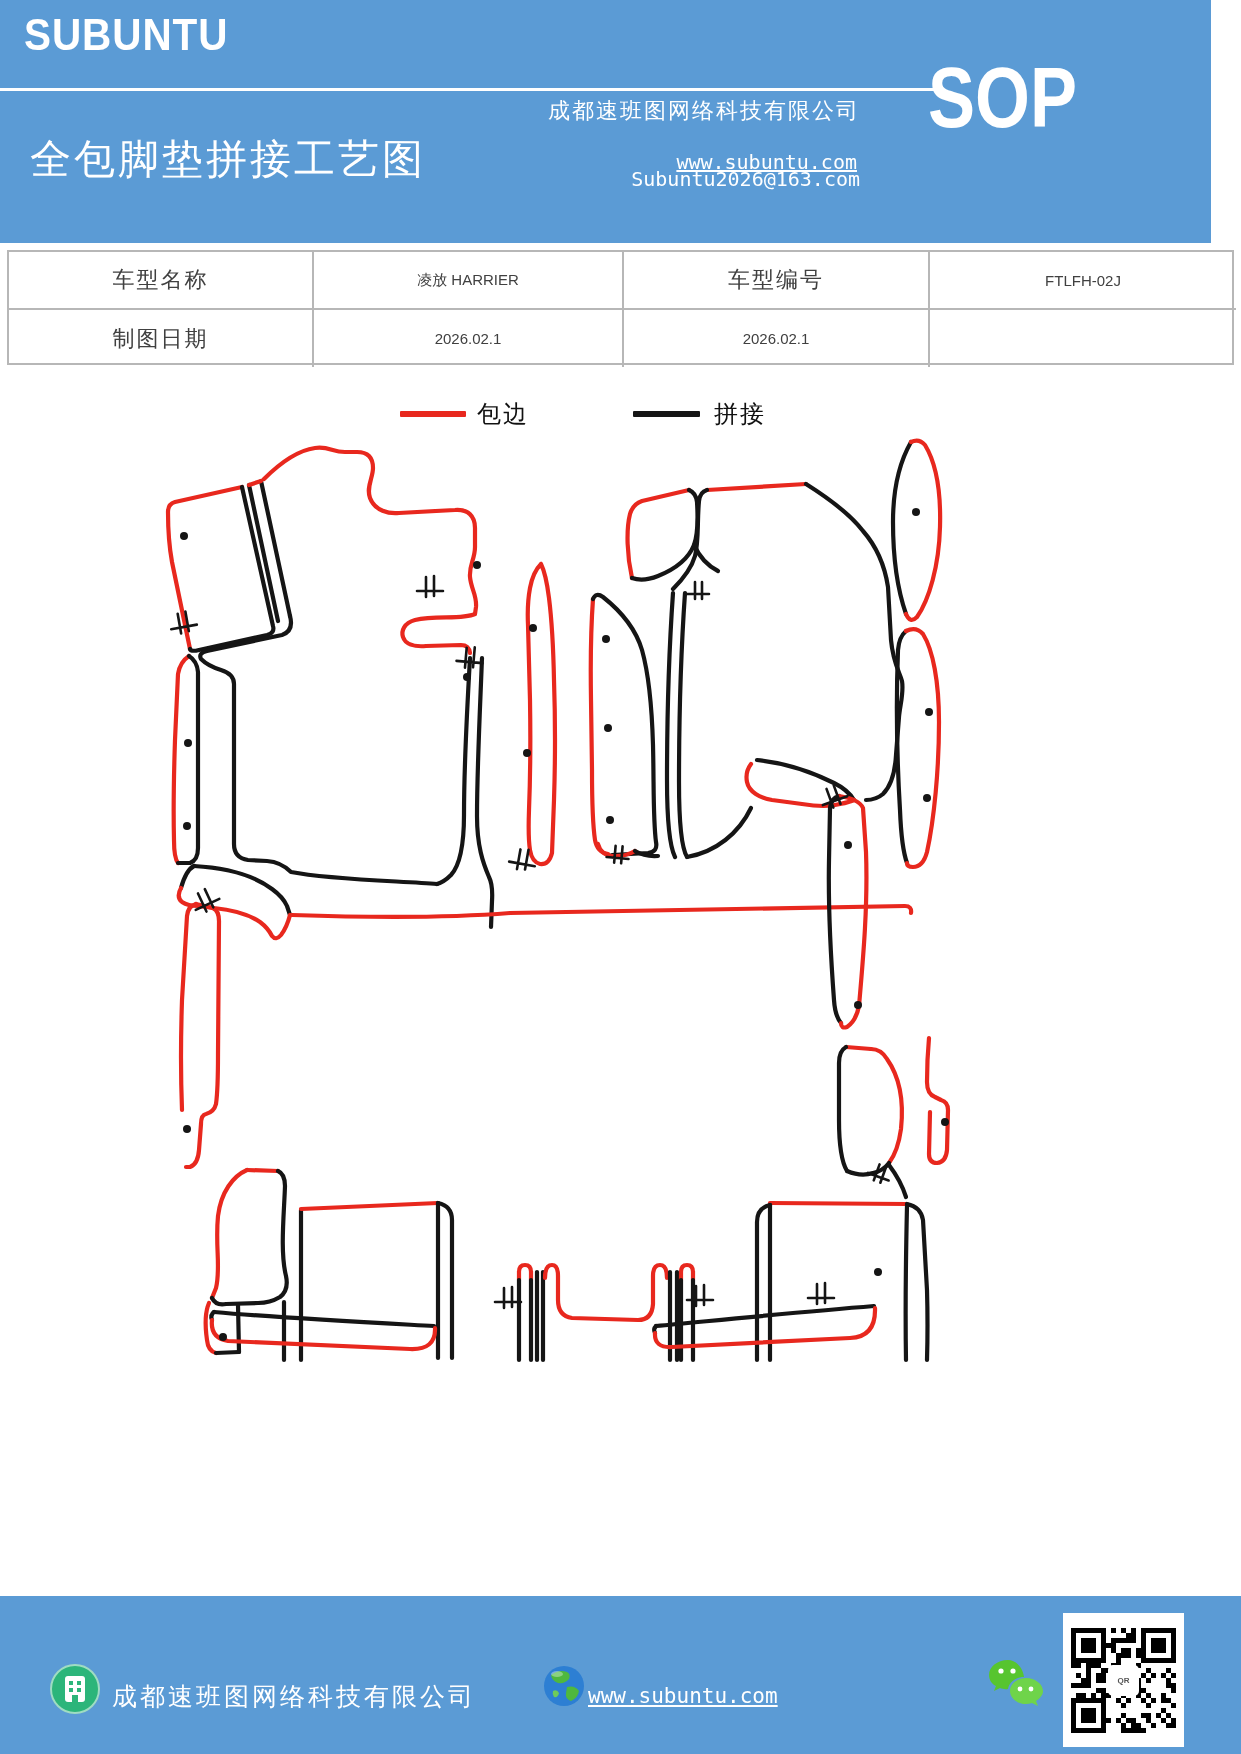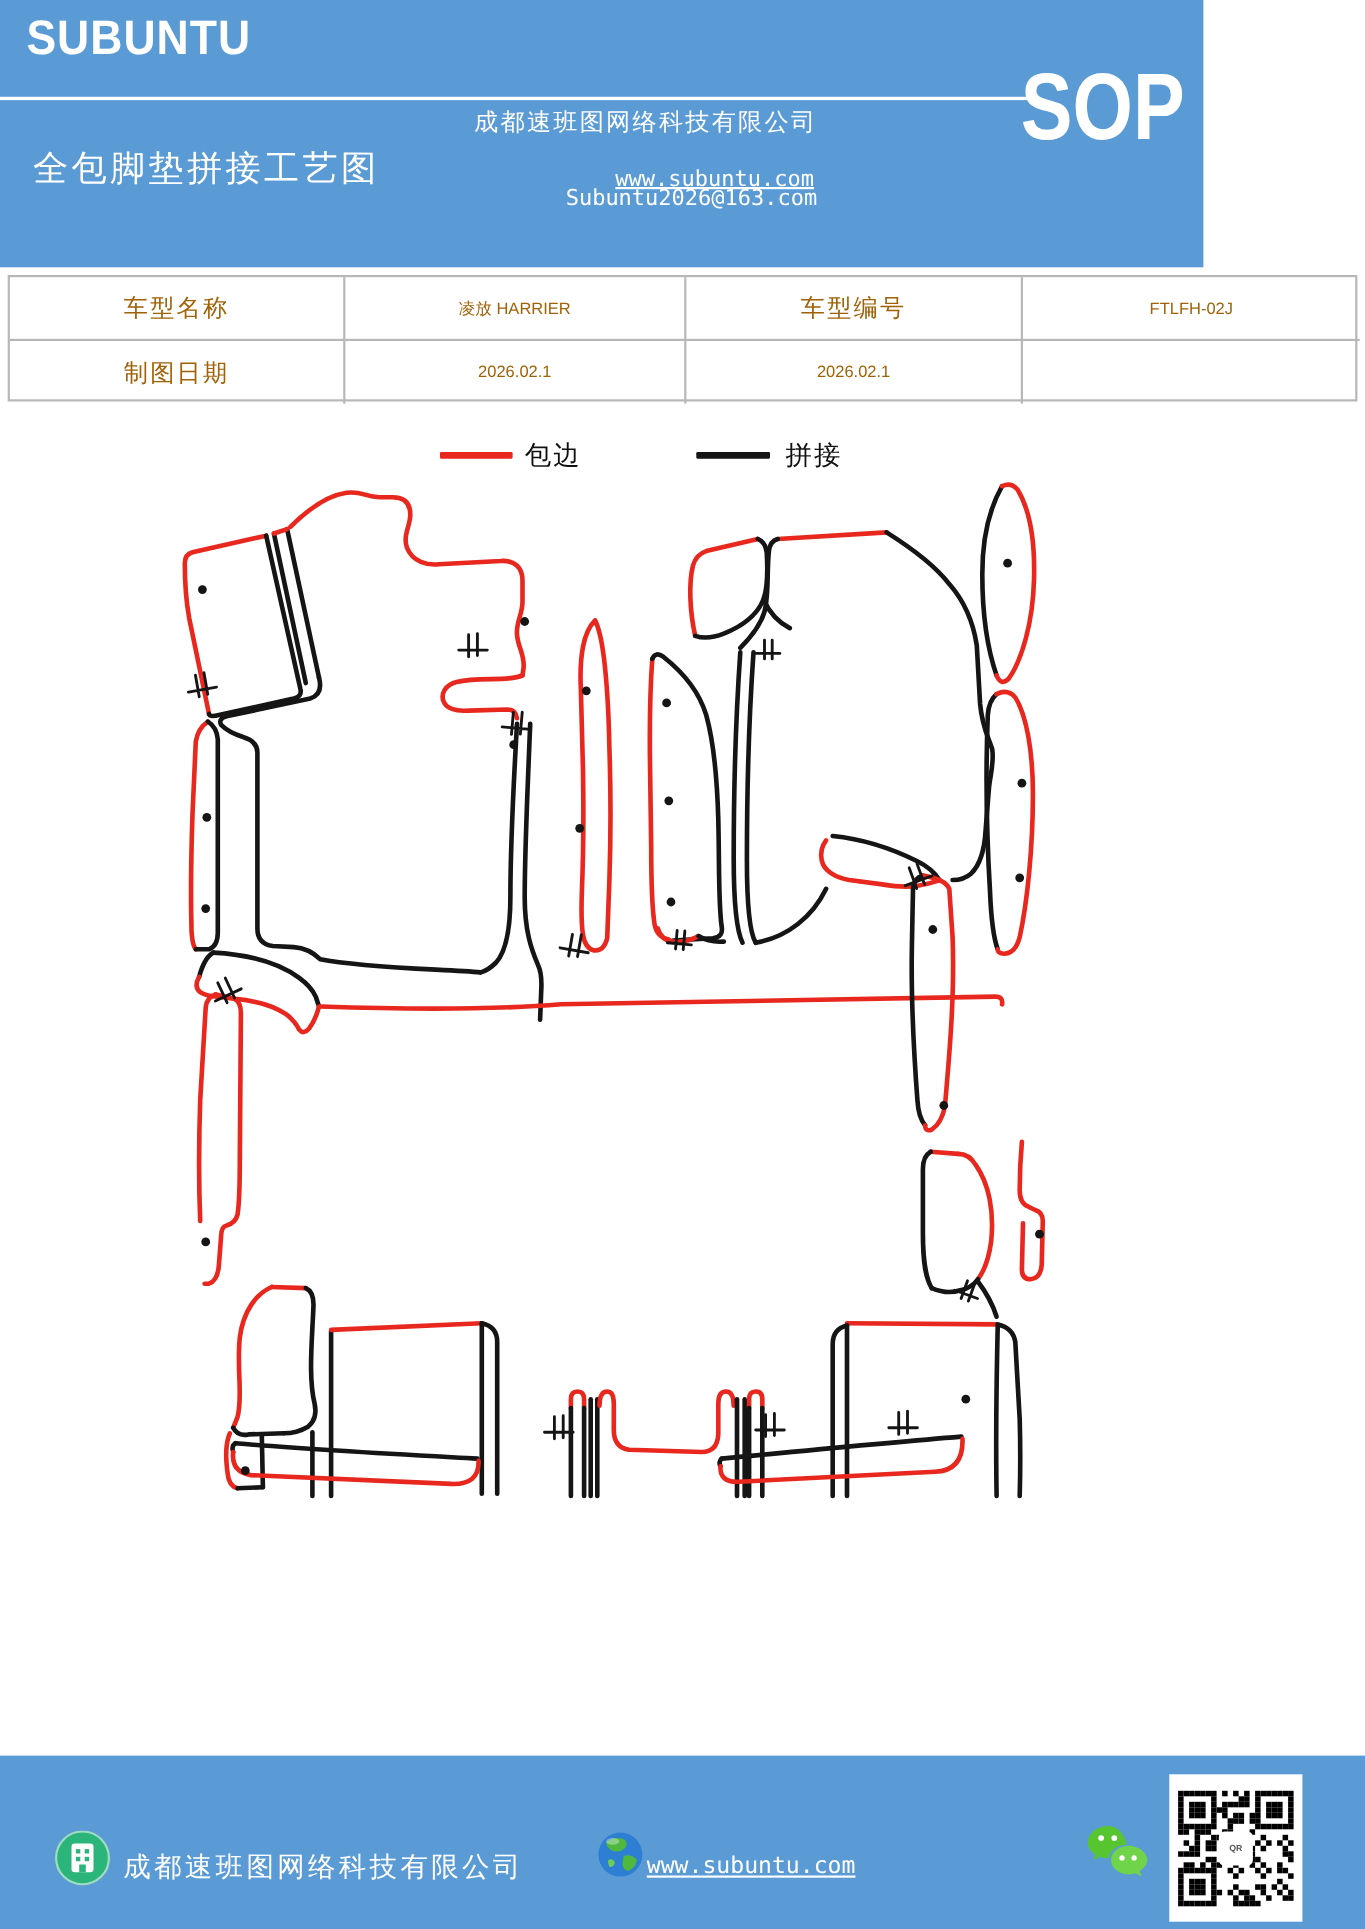--- a/index.html
+++ b/index.html
@@ -1,37 +1,37 @@
 <!DOCTYPE html>
 <html><head>
 <meta charset="utf-8">
 <style>
   html,body{margin:0;padding:0;background:#888;}
   .page{position:relative;width:1241px;height:1754px;background:#ffffff;overflow:hidden;
         font-family:"Liberation Sans",sans-serif;}
   
-  .header{position:absolute;left:0;top:0;width:1094px;height:243px;background:#5b9bd5;color:#fff;}
+  .header{position:absolute;left:0;top:0;width:1211px;height:243px;background:#5b9bd5;color:#fff;}
   .logo{position:absolute;left:24px;top:10px;font-size:44px;font-weight:bold;letter-spacing:1px;
         transform:scaleX(.92);transform-origin:left;}
   .header-rule{position:absolute;left:0;top:88px;width:936px;height:3px;background:#fff;}
   .header-company{position:absolute;right:351px;top:96px;font-size:22px;letter-spacing:2px;
         font-family:"Liberation Serif",serif;}
-  .doc-title{position:absolute;left:30px;top:132px;font-size:32px;letter-spacing:3px;}
+  .doc-title{position:absolute;left:30px;top:132px;font-size:41px;letter-spacing:3px;}
   .header-site{position:absolute;right:354px;top:150px;font-size:20px;text-decoration:underline;
         font-family:"DejaVu Sans Mono",monospace;}
   .header-mail{position:absolute;right:351px;top:167px;font-size:20px;
         font-family:"DejaVu Sans Mono",monospace;}
   .sop{position:absolute;left:928px;top:48px;font-size:86px;font-weight:bold;
        transform:scaleX(.82);transform-origin:left;}
   
   .info-table{position:absolute;left:7px;top:250px;width:1227px;height:115px;
       display:grid;grid-template-columns:305px 310px 306px 306px;grid-template-rows:58px 57px;
       border:2px solid #b7b7b7;box-sizing:border-box;background:#fff;}
   .info-table .cell{border-right:2px solid #b7b7b7;border-bottom:2px solid #b7b7b7;
-      display:flex;align-items:center;justify-content:center;color:#a16207;box-sizing:border-box;}
+      display:flex;align-items:center;justify-content:center;color:#404040;box-sizing:border-box;}
   .info-table .cell:nth-child(4n){border-right:none;}
   .info-table .cell.r2{border-bottom:none;}
   .cell.lbl{font-size:22px;font-family:"Liberation Serif",serif;letter-spacing:2px;}
   .cell.val{font-size:15px;font-family:"Liberation Sans",sans-serif;}
   
   .legend{position:absolute;left:0;top:398px;width:1241px;height:36px;}
   .legend .swatch{position:absolute;height:6px;border-radius:1px;}
   .sw-red{left:400px;top:13px;width:66px;background:#e8281e;}
   .sw-black{left:633px;top:13px;width:67px;background:#151515;}
   .legend .cap{position:absolute;top:0;font-size:24px;color:#111;

